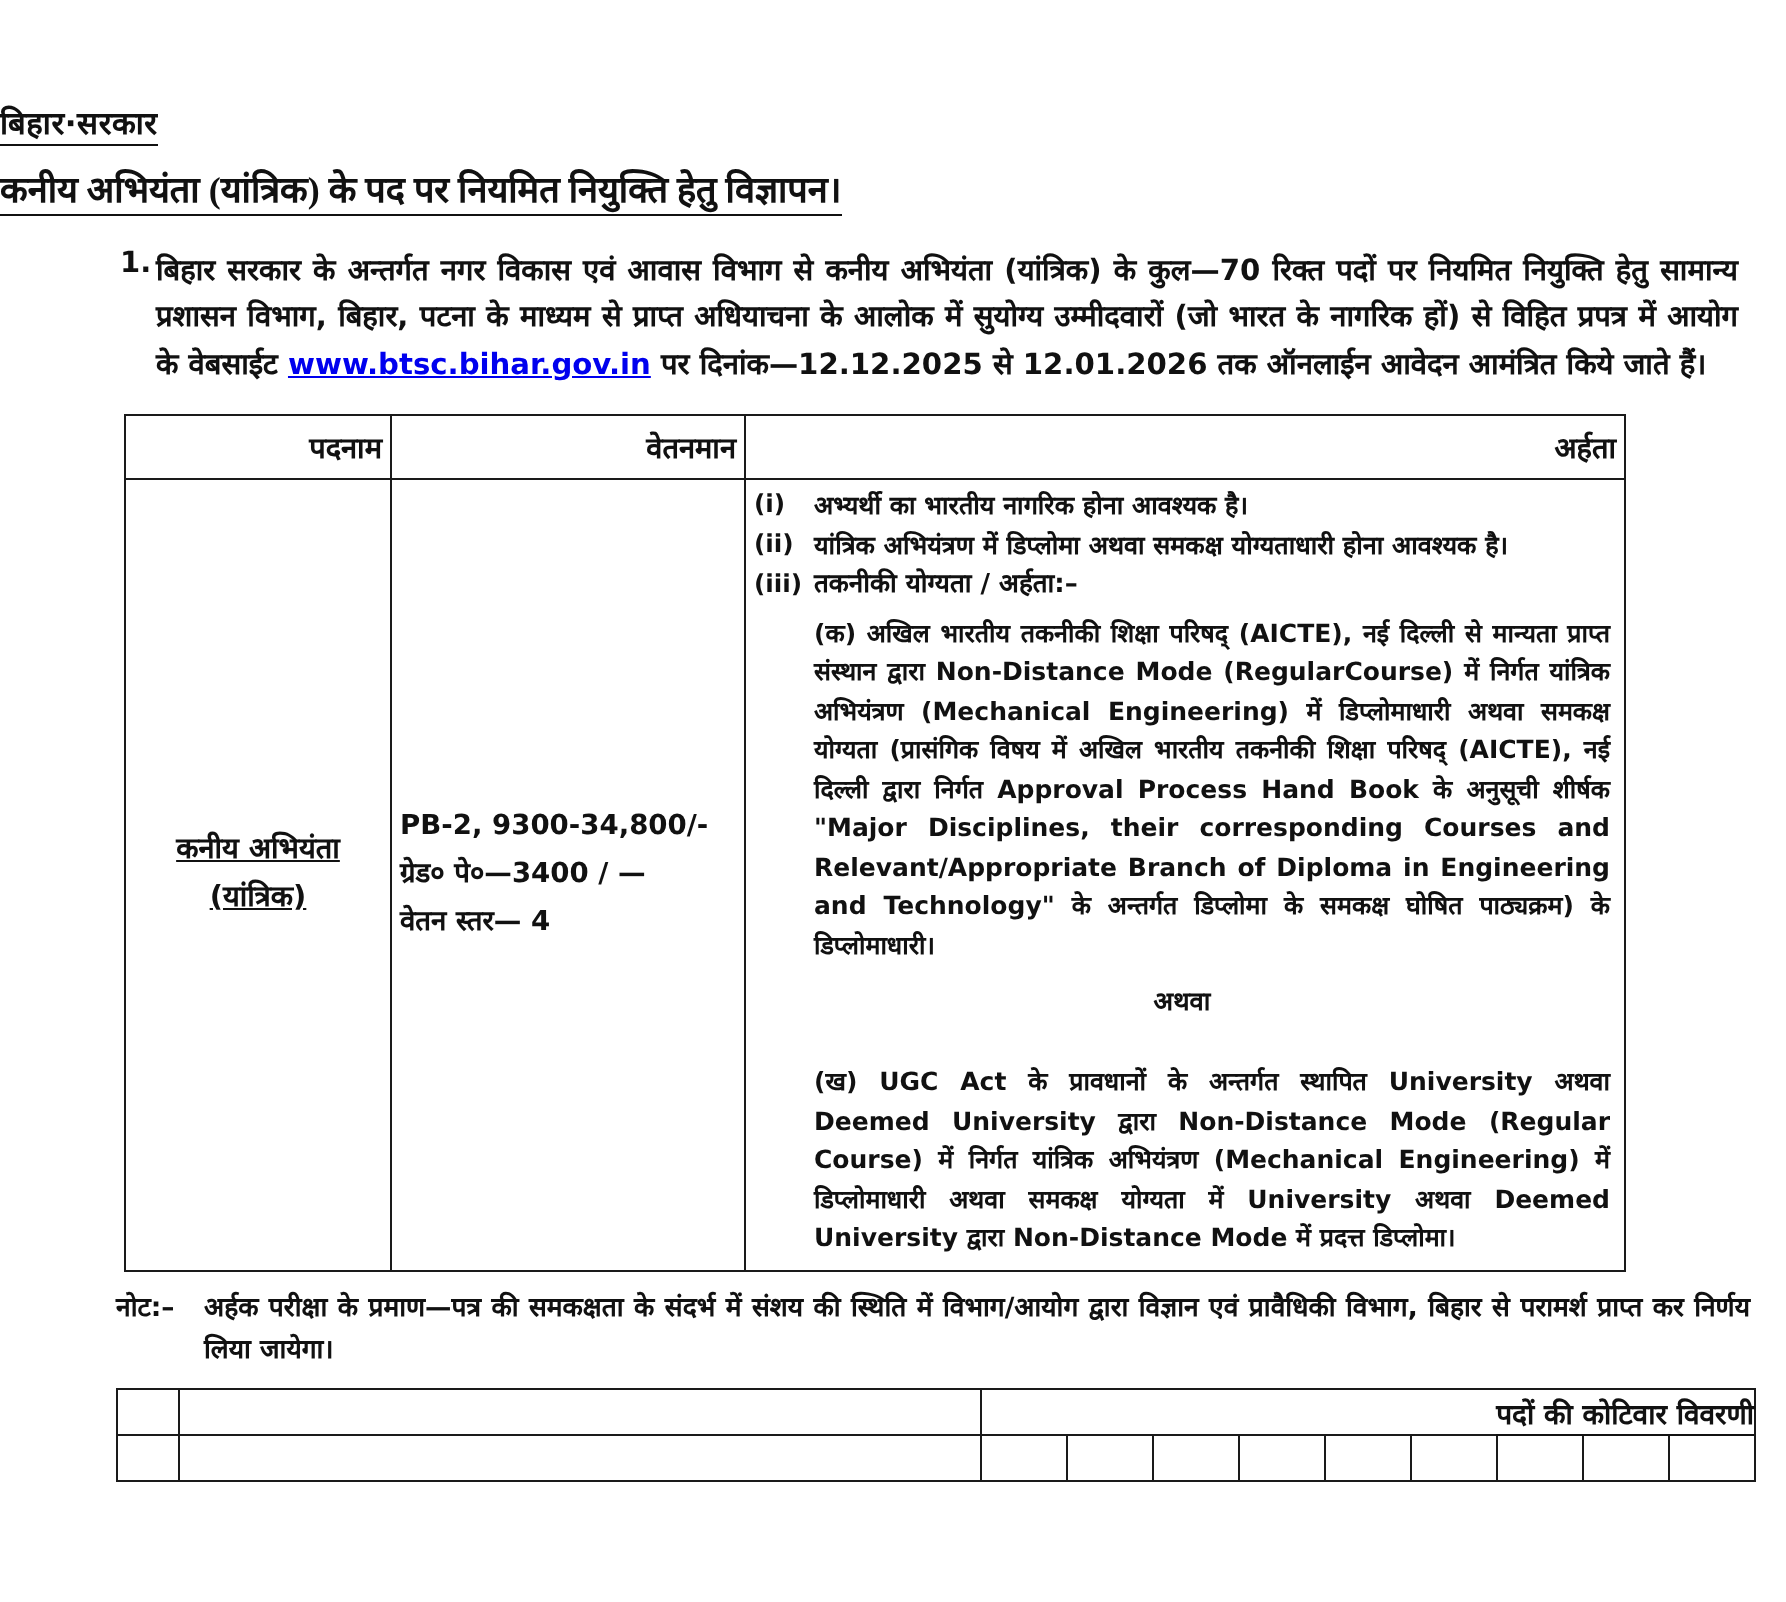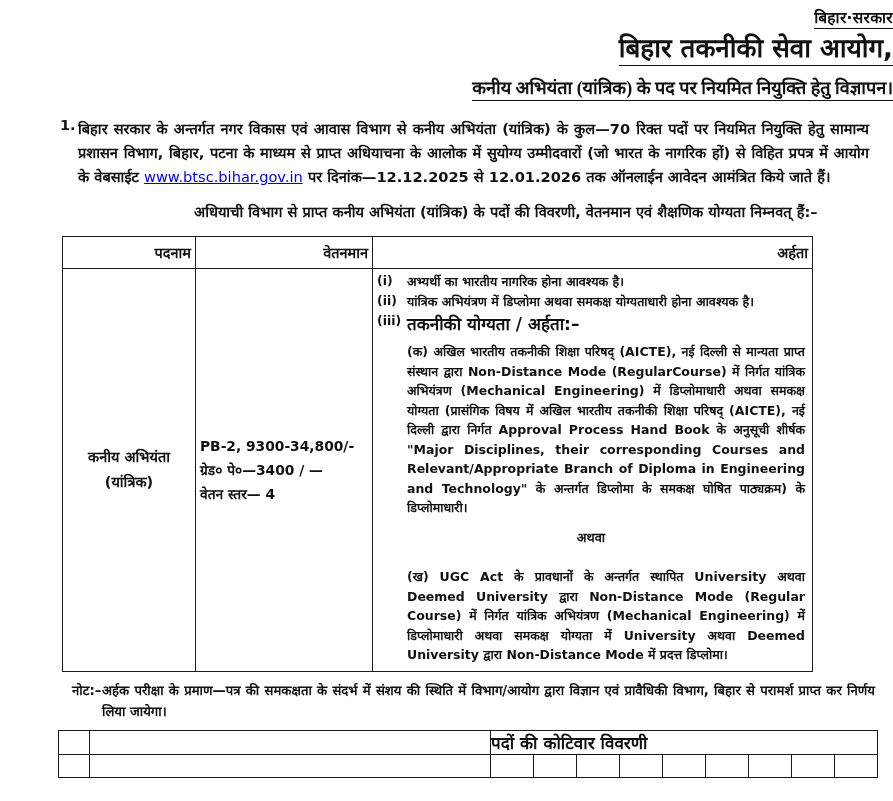--- a/index.html
+++ b/index.html
@@ -18,21 +18,22 @@
 
   .page {
     position: relative;
     width: 893px;
     height: 801px;
     background: #ffffff;
   }
 
   
   .hdr {
-    text-align: right;
+    text-align: left;
+    margin-top: 44px;
   }
   .hdr-line1 {
     font-family: "DejaVu Sans", sans-serif;
     font-size: 15.5px;
     font-weight: 700;
     letter-spacing: .3px;
     padding-top: 9px;
     line-height: 1.2;
   }
   .hdr-line1 span {
@@ -97,21 +98,21 @@
   }
   .intro-para {
     font-family: "DejaVu Sans", sans-serif;
     font-size: 14.6px;
     font-weight: 600;
     line-height: 1.62;
     text-align: justify;
     text-justify: inter-word;
   }
   .url {
-    font-weight: 400;
+    font-weight: 700;
     text-decoration: underline;
     white-space: nowrap;
   }
 
   .intro2 {
     font-family: "DejaVu Sans", sans-serif;
     font-size: 14.6px;
     font-weight: 600;
     line-height: 1.62;
     margin: 12px 0 0 0;
@@ -147,20 +148,21 @@
   .col-elig   { width: 440px; }
 
   .cell-center {
     text-align: center;
     vertical-align: middle !important;
     font-family: "DejaVu Sans", sans-serif;
     font-size: 14.5px;
     font-weight: 600;
     line-height: 1.7;
     padding: 6px 4px !important;
+    text-decoration: underline;
   }
   .cell-pay {
     text-align: left;
     vertical-align: middle !important;
     font-family: "DejaVu Sans", sans-serif;
     font-size: 13.8px;
     font-weight: 600;
     line-height: 1.75;
     padding: 6px 4px !important;
   }
@@ -182,21 +184,21 @@
     width: 30px;
     font-size: 12.4px;
     font-weight: 600;
   }
   .elig-txt {
     flex: 1 1 auto;
     text-align: justify;
   }
   .elig-head {
     font-weight: 700;
-    font-size: 17px;
+    font-size: 13px;
   }
   .sub-block {
     margin-left: 30px;
     margin-top: 4px;
     text-align: justify;
     font-size: 12.5px;
     line-height: 1.56;
   }
   .athwa {
     text-align: center;
@@ -211,21 +213,21 @@
     padding: 0 18px 0 58px;
     position: relative;
     font-family: "DejaVu Sans", sans-serif;
     font-size: 13.2px;
     font-weight: 600;
     line-height: 1.6;
     text-align: justify;
   }
   .note-lbl {
     position: absolute;
-    left: 72px;
+    left: 58px;
     top: 0;
     font-weight: 700;
   }
   .note-body {
     padding-left: 44px;
     display: block;
   }
 
   
   table.bottom {
@@ -234,46 +236,44 @@
     margin-top: 8px;
     width: 820px;
     table-layout: fixed;
   }
   table.bottom td {
     border: 1.1px solid #1a1a1a;
     padding: 0;
     height: 22px;
   }
   .bt-title {
-    text-align: left;
-    font-family: "DejaVu Sans", sans-serif;
-    font-size: 17px;
+    text-align: right;
+    font-family: "DejaVu Sans", sans-serif;
+    font-size: 14px;
     font-weight: 600;
     padding: 2px 0 4px 0;
   }
   .bt-title span { border-bottom: 1.1px solid #111; padding-bottom:1px; }
   .bt-sub td { height: 14px; }
 </style>
 </head>
 <body>
 
 <div class="page">
 
   <div class="hdr">
     <div class="hdr-line1"><span>बिहार·सरकार</span></div>
-    <div class="hdr-line2"><span>बिहार तकनीकी सेवा आयोग,</span></div>
     <div class="adv-sub"><span>कनीय अभियंता (यांत्रिक) के पद पर नियमित नियुक्ति हेतु विज्ञापन।</span></div>
   </div>
 
   <div class="intro-wrap">
     <span class="intro-num">1.</span>
     <div class="intro-para"><span>बिहार सरकार के अन्तर्गत नगर विकास एवं आवास विभाग से कनीय अभियंता (यांत्रिक) के कुल—70 रिक्त पदों पर नियमित नियुक्ति हेतु सामान्य प्रशासन विभाग, बिहार, पटना के माध्यम से प्राप्त अधियाचना के आलोक में सुयोग्य उम्मीदवारों (जो भारत के नागरिक हों) से विहित प्रपत्र में आयोग के वेबसाईट </span><a class="url" href="#">www.btsc.bihar.gov.in</a><span> पर दिनांक—12.12.2025 से 12.01.2026 तक ऑनलाईन आवेदन आमंत्रित किये जाते हैं।</span></div>
   </div>
 
-  <div class="intro2"><span class="ind"></span><span>अधियाची विभाग से प्राप्त कनीय अभियंता (यांत्रिक) के पदों की विवरणी, वेतनमान एवं शैक्षणिक योग्यता निम्नवत् हैं:–</span></div>
 
   <table class="main">
     <colgroup>
       <col class="col-post">
         <col class="col-pay">
         <col class="col-elig">
     </colgroup>
     <thead>
       <tr>
         <th>पदनाम</th>

